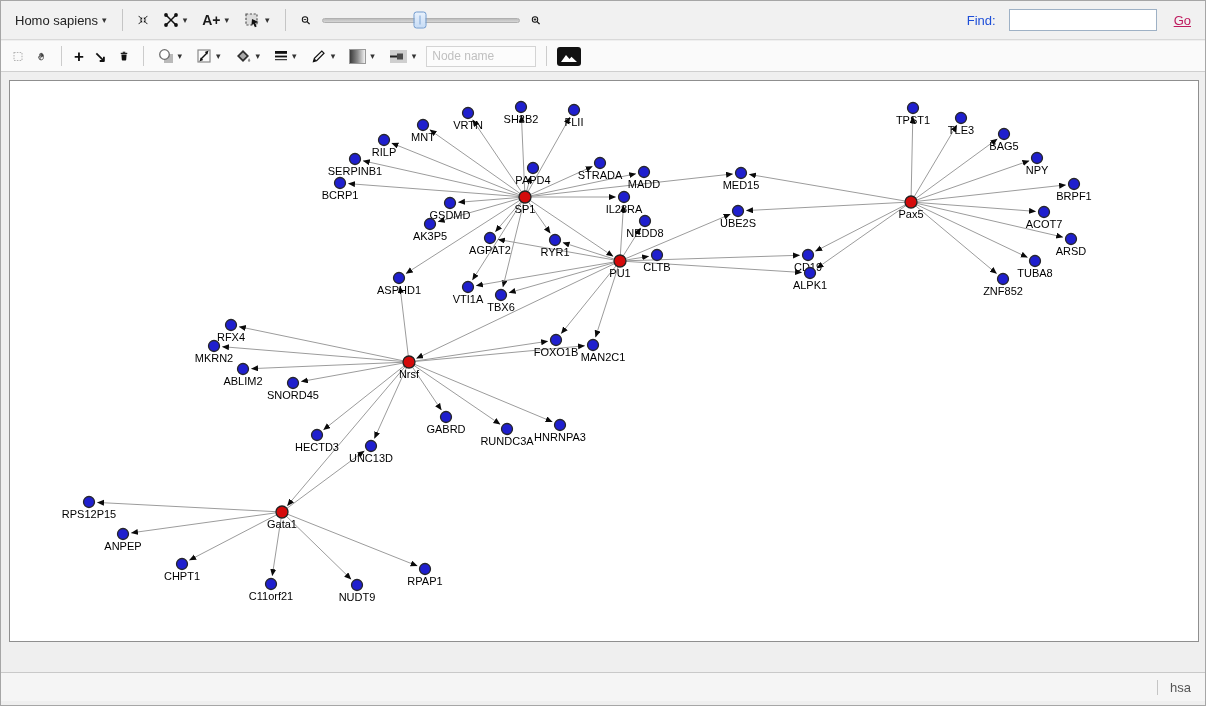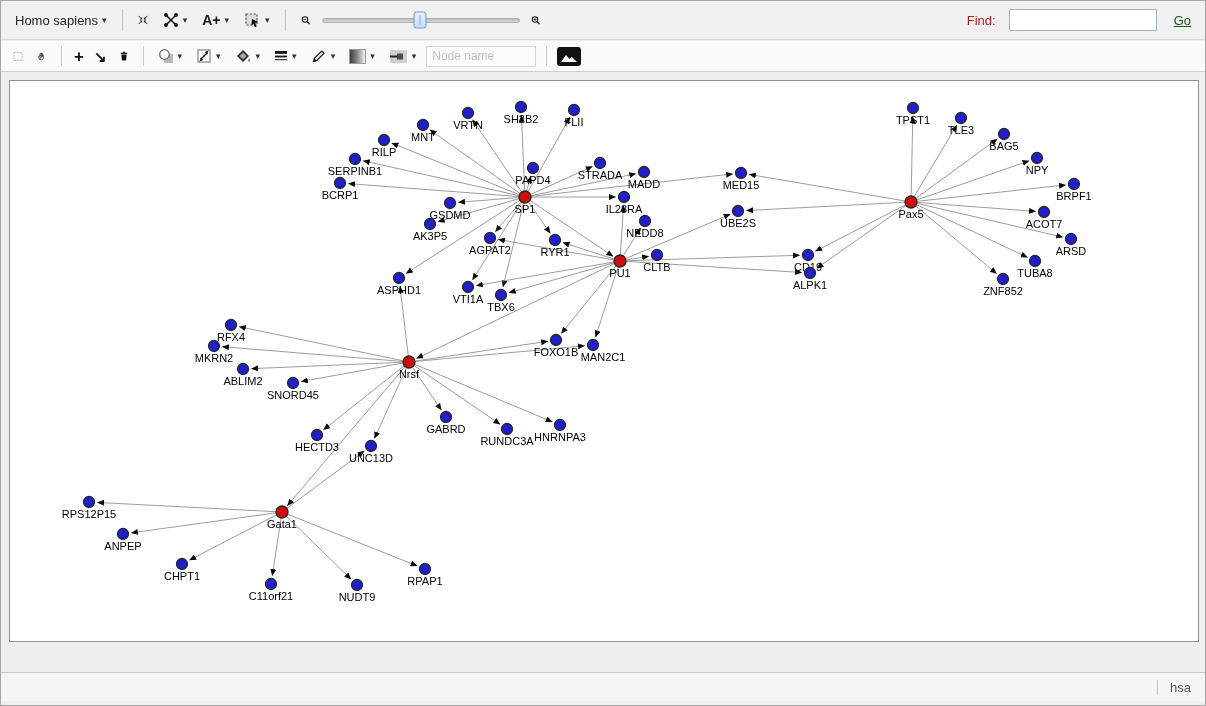--- a/index.html
+++ b/index.html
@@ -19,24 +19,24 @@
   .aplus { font-size: 14px; font-weight: bold; color: #1a1a1a; letter-spacing: 0px; }
 
   .slider-track { position: relative; width: 198px; height: 5px; background: linear-gradient(#bdbdbd,#d6d6d6);
     border: 1px solid #b0b0b0; border-radius: 3px; cursor: pointer; }
   .slider-handle { position: absolute; top: 50%; transform: translate(-50%,-50%);
     width: 13px; height: 17px; background: linear-gradient(#dcey,#cfe1f7); background: linear-gradient(#e8f1fc,#c7dcf5);
     border: 1px solid #6f9bd1; border-radius: 3px; cursor: grab; }
   .slider-handle::after { content:""; position:absolute; left:50%; top:3px; bottom:3px; width:1px; background:#7fa6d6; }
 
   .spacer { flex: 1; }
-  .find-label { font-size: 13px; color: #b91c1c; margin-right: 6px; }
+  .find-label { font-size: 13px; color: #1d4ed8; margin-right: 6px; }
   .find-input { width: 148px; height: 22px; border: 1px solid #9eb1c5; background: #fff;
     font-size: 12px; padding: 0 4px; outline: none; font-family: "Liberation Sans", sans-serif; }
-  .go-btn { font-size: 13px; color: #14532d; margin: 0 4px 0 10px; cursor: pointer; text-decoration: underline; }
+  .go-btn { font-size: 13px; color: #be185d; margin: 0 4px 0 10px; cursor: pointer; text-decoration: underline; }
 
   
   .toolbar-edit { position: absolute; top: 40px; left: 0; right: 0; height: 31px;
     background: #fafafa; border-bottom: 1px solid #cfcfcf;
     display: flex; align-items: center; padding: 0 8px; gap: 6px; }
   .glyph-btn { font-size: 17px; font-weight: bold; color: #111; line-height: 1; cursor: pointer; padding: 0 2px; }
   .node-name-input { width: 110px; height: 21px; border: 1px solid #d4d4d4; background: #fcfcfc;
     color: #4c1d95; font-size: 12px; padding: 0 5px; font-family: "Liberation Sans", sans-serif; }
   .node-name-input::placeholder { color: #c0c0c0; }
   .img-btn { width: 24px; height: 19px; background: #111; border-radius: 3px;

